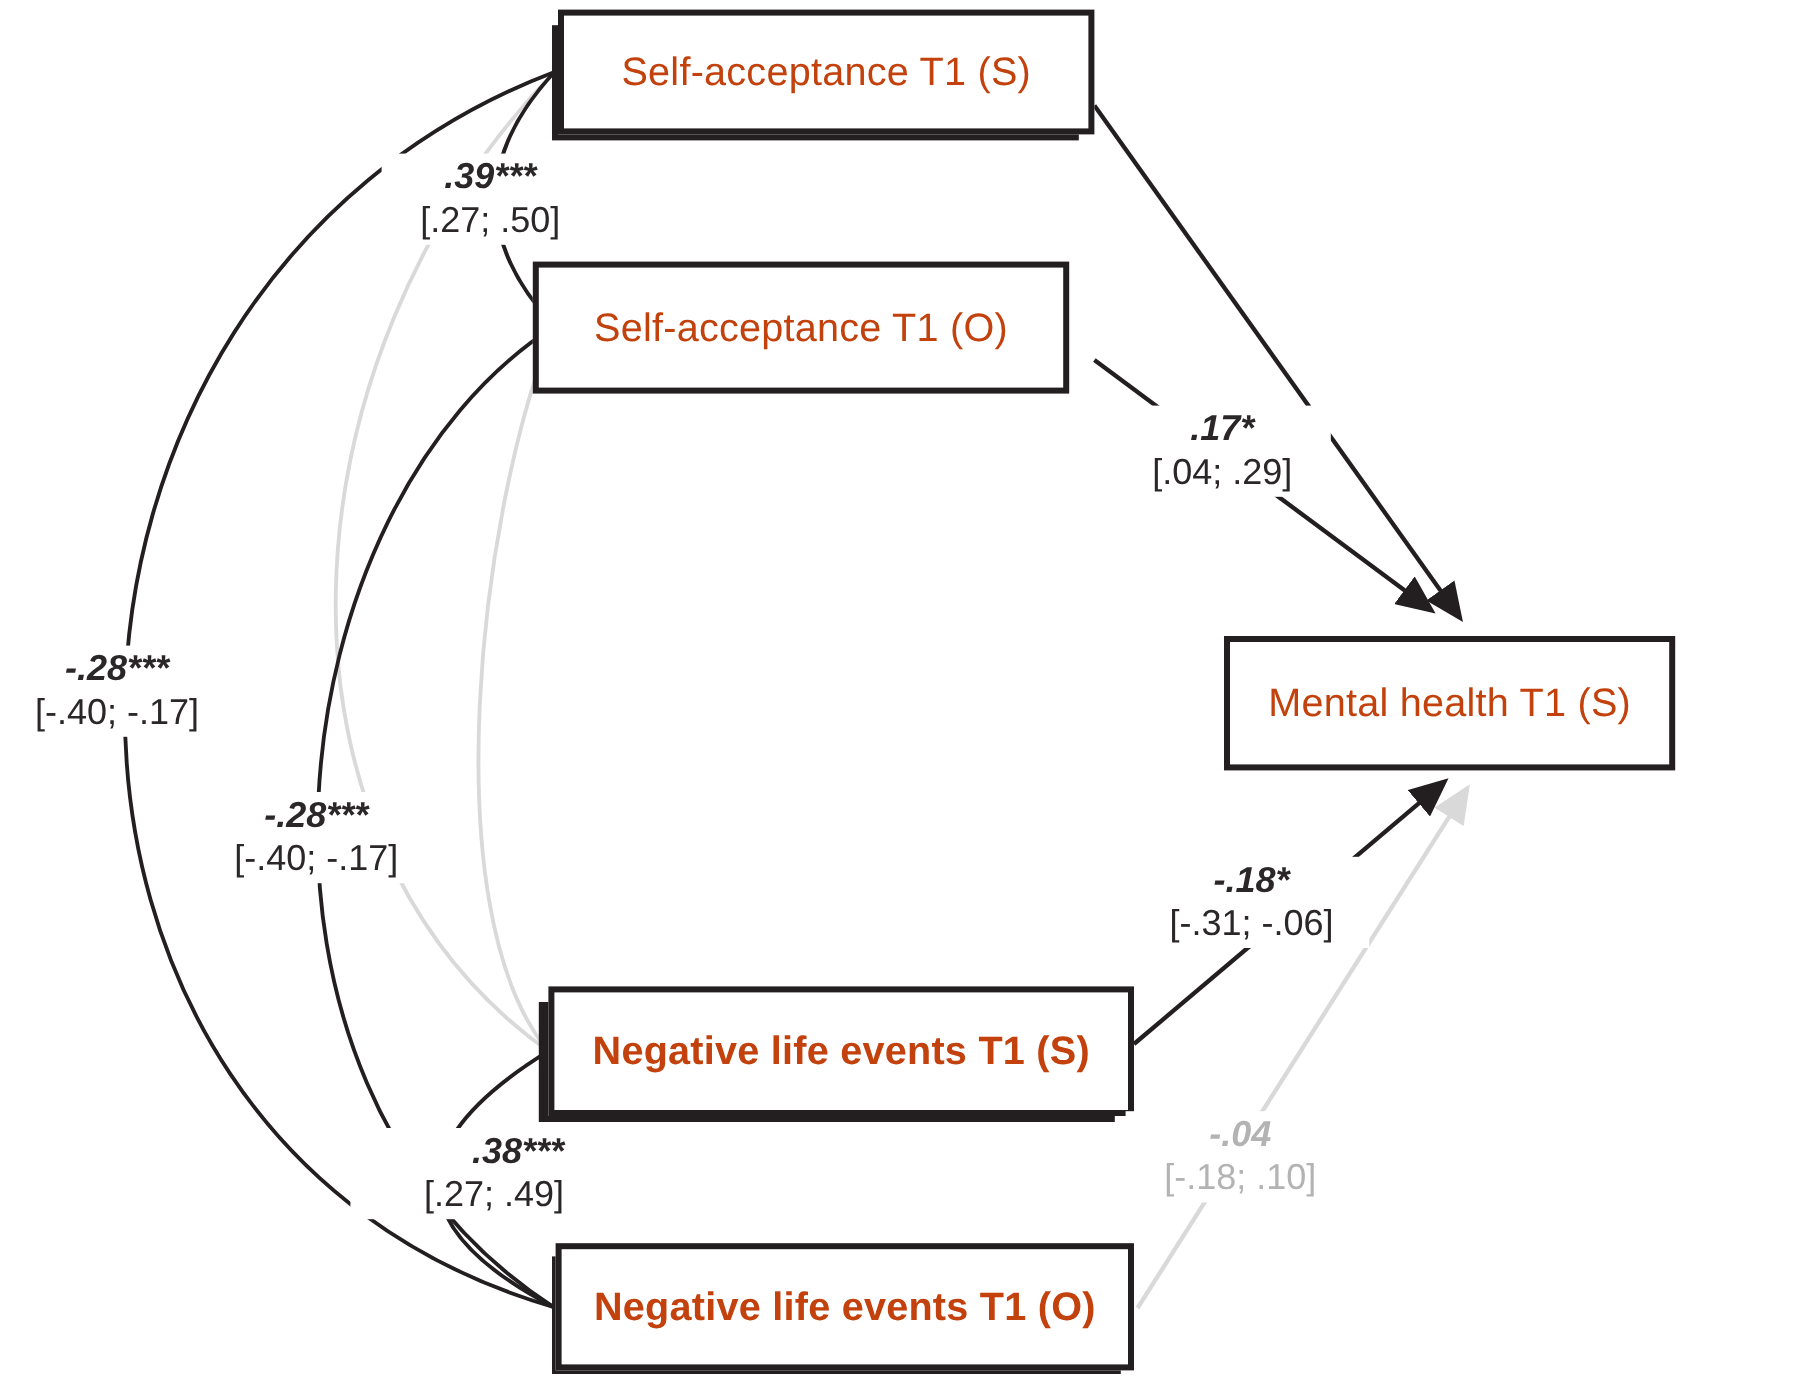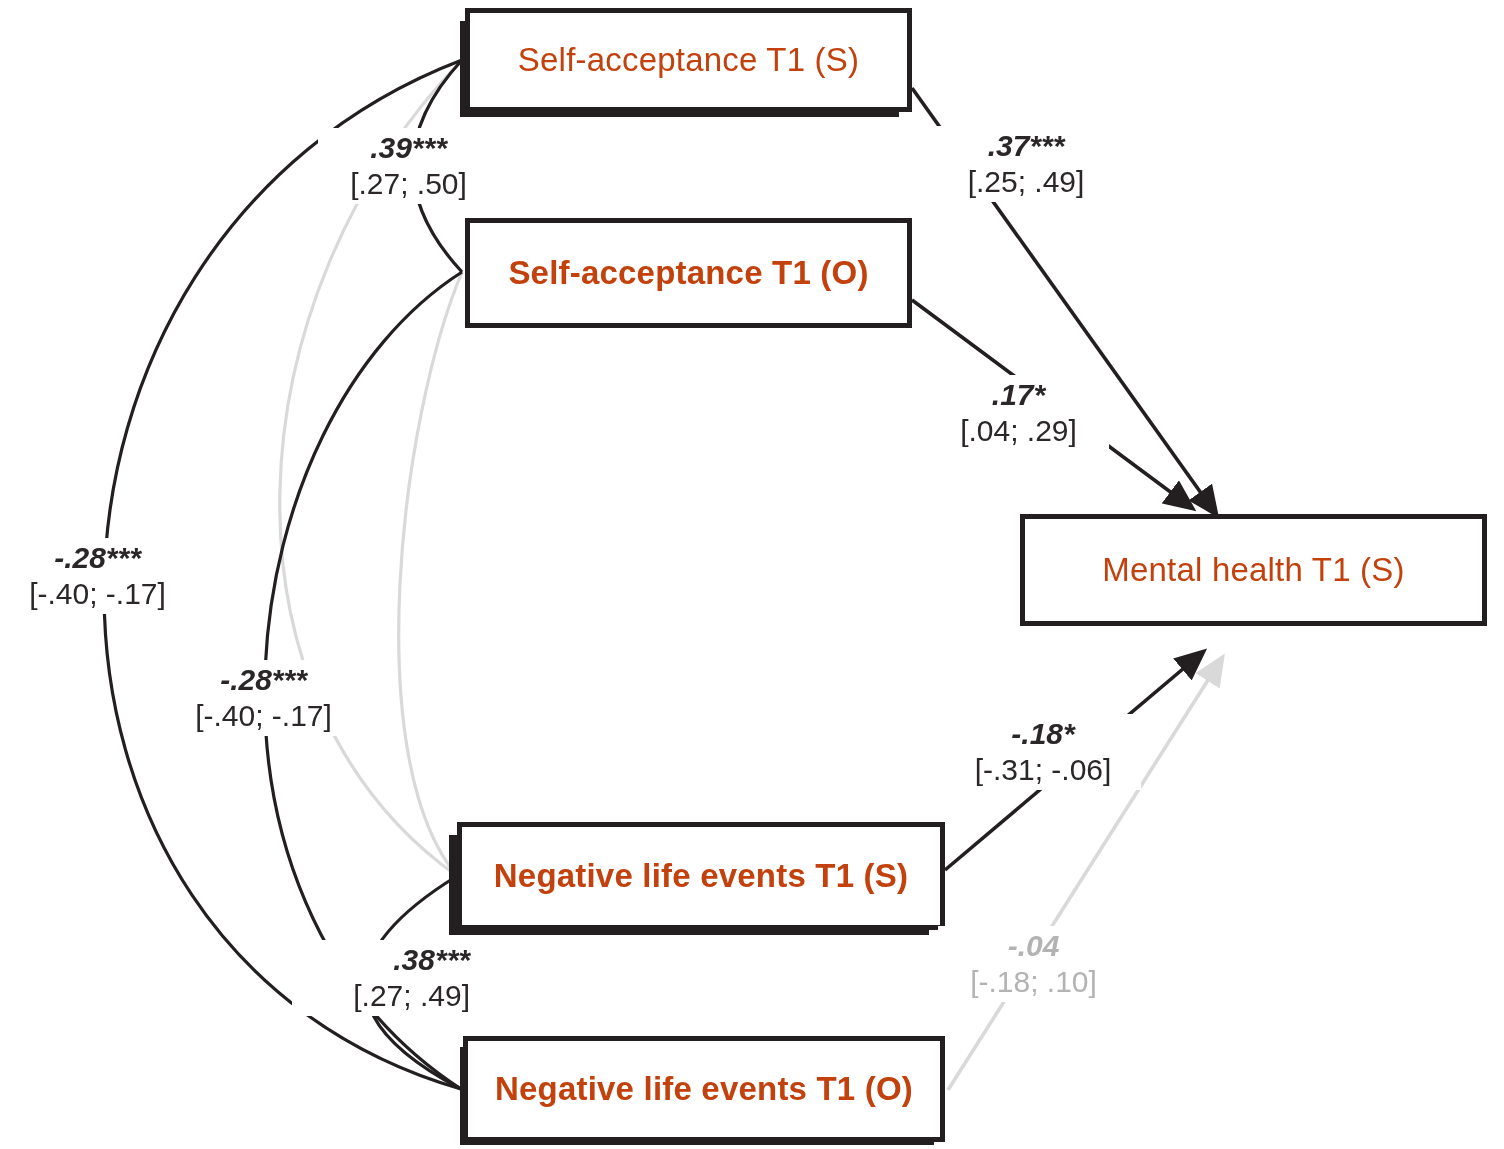--- a/index.html
+++ b/index.html
@@ -70,39 +70,35 @@
     <path class="edge" d="M457,876 Q272,990 461,1089"></path>
 
     <line class="arrow grey" x1="948" y1="1090" x2="1222" y2="658" marker-end="url(#head-grey)"></line>
     <line class="arrow" x1="912" y1="88" x2="1216" y2="514" marker-end="url(#head-black)"></line>
     <line class="arrow" x1="912" y1="300" x2="1192" y2="508" marker-end="url(#head-black)"></line>
     <line class="arrow" x1="945" y1="870" x2="1203" y2="652" marker-end="url(#head-black)"></line>
   </svg>
 
   <div class="node shadow-a" style="left:465px;top:8px;width:447px;height:104px;">Self-acceptance T1 (S)</div>
 
-  <div class="node" style="left:465px;top:218px;width:447px;height:110px;font-weight:bold;">Self-acceptance T1 (O)</div>
+  <div class="node" style="left:444px;top:218px;width:447px;height:110px;">Self-acceptance T1 (O)</div>
 
   <div class="node shadow-b" style="left:457px;top:822px;width:488px;height:108px;font-weight:bold;">Negative life events T1 (S)</div>
 
   <div class="node shadow-c" style="left:463px;top:1036px;width:482px;height:106px;font-weight:bold;">Negative life events T1 (O)</div>
 
-  <div class="node" style="left:1020px;top:514px;width:467px;height:112px;">Mental health T1 (S)</div>
+  <div class="node" style="left:1020px;top:530px;width:376px;height:112px;">Mental health T1 (S)</div>
 
   <div class="edge-label" style="left:318px;top:128px;width:165px;">
     <span class="est">.39***</span>
     <span class="ci">[.27; .50]</span>
   </div>
 
-  <div class="edge-label" style="left:928px;top:126px;width:180px;">
-    <span class="est">.37***</span>
-    <span class="ci">[.25; .49]</span>
-  </div>
 
-  <div class="edge-label" style="left:928px;top:338px;width:165px;margin-top:37px;">
+  <div class="edge-label" style="left:928px;top:338px;width:165px;">
     <span class="est">.17*</span>
     <span class="ci">[.04; .29]</span>
   </div>
 
   <div class="edge-label" style="left:2px;top:538px;width:175px;">
     <span class="est">-.28***</span>
     <span class="ci">[-.40; -.17]</span>
   </div>
 
   <div class="edge-label" style="left:168px;top:660px;width:175px;">

